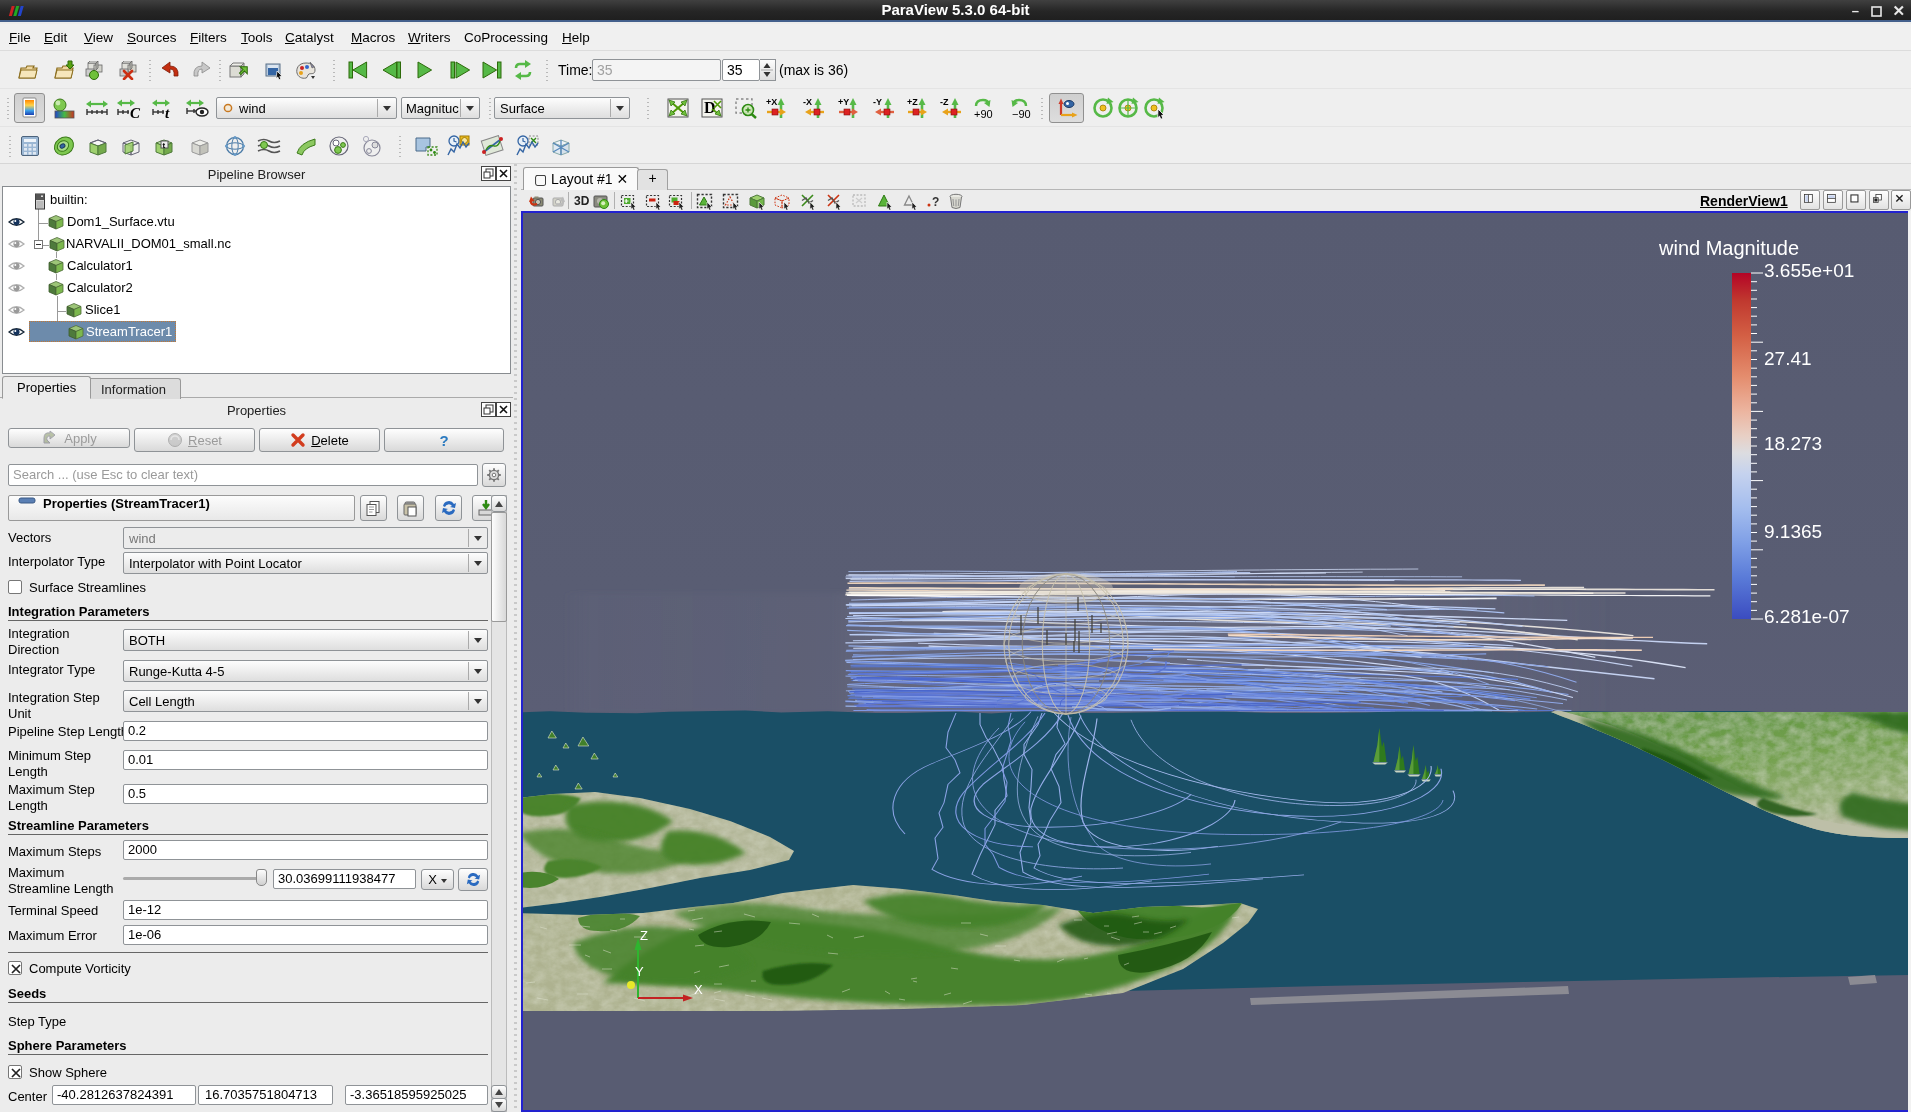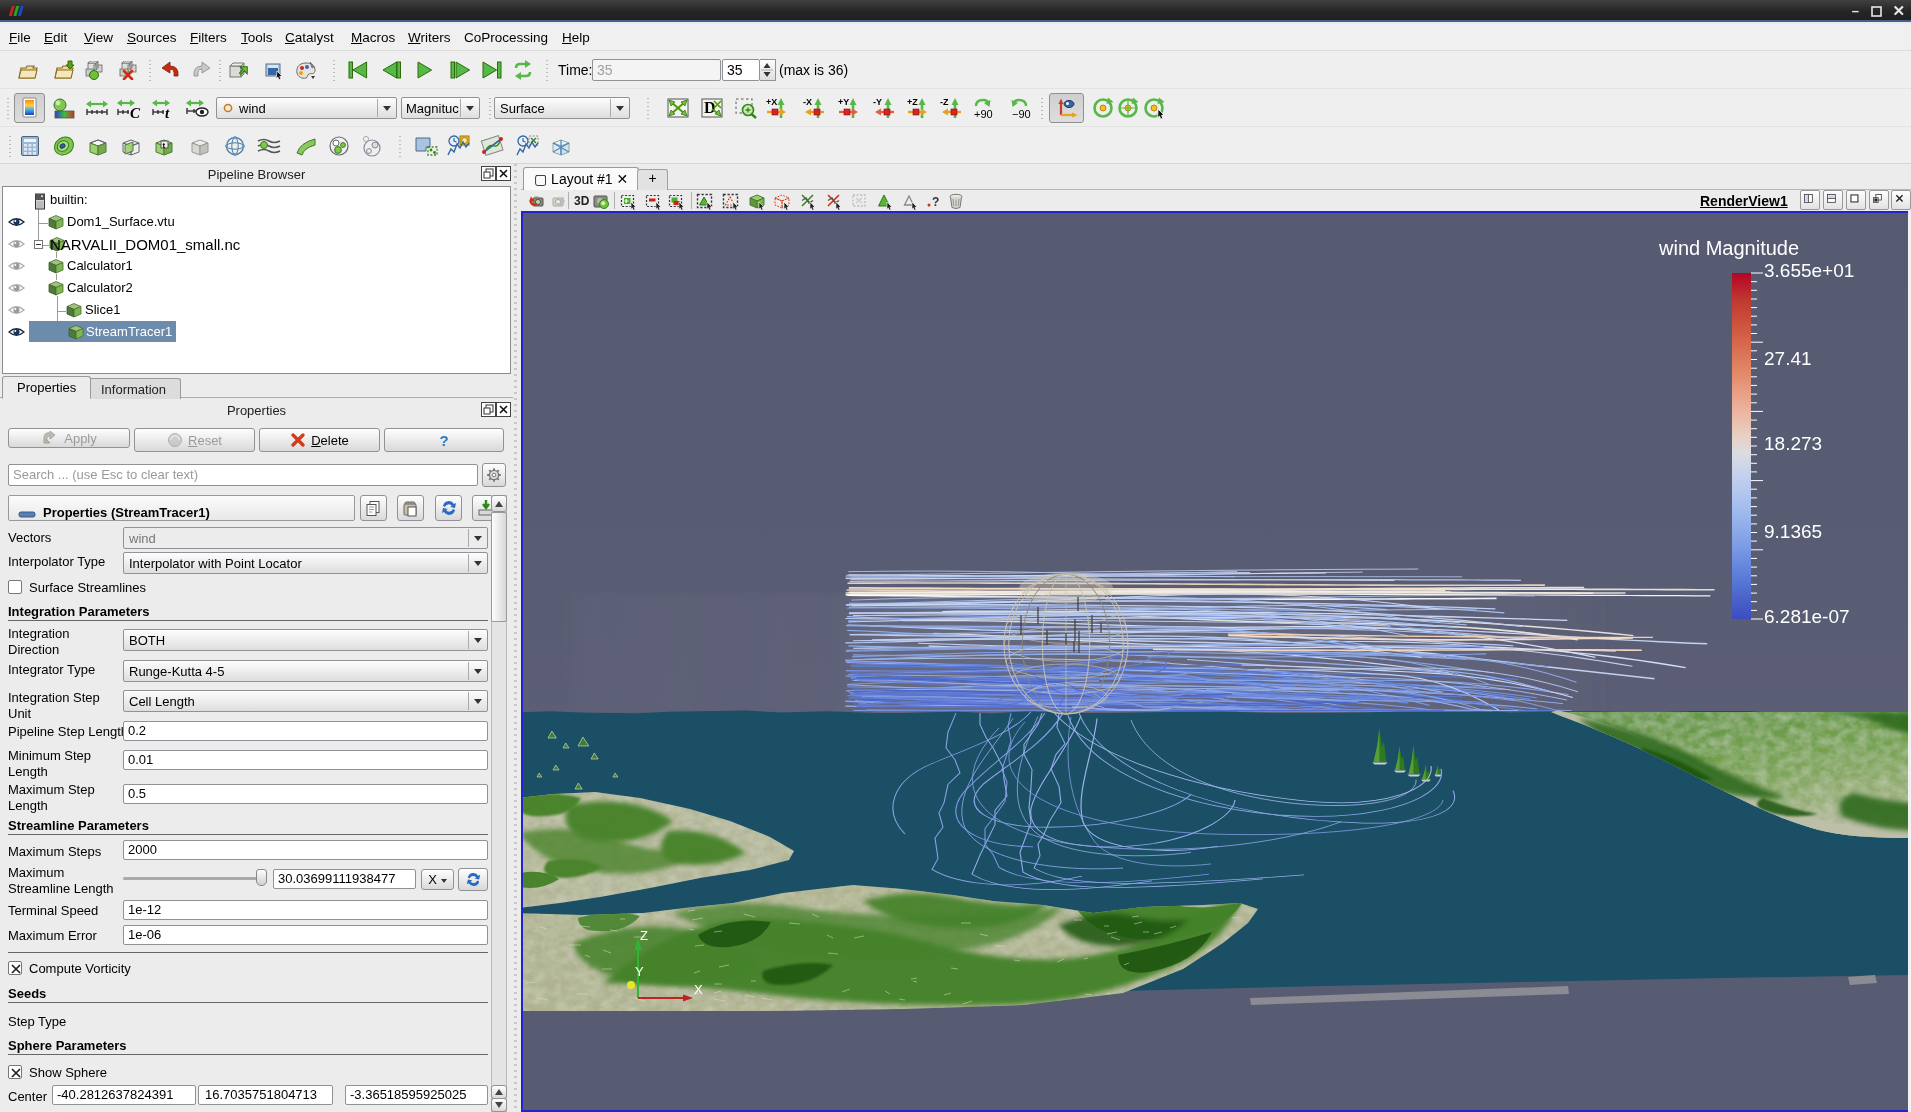--- a/index.html
+++ b/index.html
@@ -45,20 +45,21 @@
 </style></head>
 <body>
 <div id="titlebar" class="abs">
  <svg class="abs" style="left:7px;top:5px" width="18" height="12">
       <g transform="skewX(-16)">
         <rect x="5" y="1" width="3" height="10" fill="#cc2222"></rect>
         <rect x="9.5" y="1" width="3" height="10" fill="#22aa22"></rect>
         <rect x="14" y="1" width="3" height="10" fill="#2244cc"></rect>
       </g>
     </svg>
+ <div class="ttl">ParaView 5.3.0 64-bit</div>
  <span class="winbtn" style="right:52px">–</span>
  <svg class="winbtn" style="right:29px;top:6px" width="11" height="11">
       <rect x="1" y="1" width="9" height="9" fill="none" stroke="#e8e8e8" stroke-width="1.6"></rect>
     </svg>
  <span class="winbtn" style="right:6px;top:2px;font-size:15px">✕</span>
 </div>
 <div id="menubar" class="abs">
     <span style="position:absolute;left:9px;top:6px"><u>F</u>ile</span>
     <span style="position:absolute;left:44px;top:6px"><u>E</u>dit</span>
     <span style="position:absolute;left:84px;top:6px"><u>V</u>iew</span>
@@ -629,21 +630,21 @@
       <svg style="position:absolute;left:5px;top:50px" width="17" height="14" viewBox="0 0 17 14">
 <path d="M1 7 Q8.5 0.5 16 7 Q8.5 13.5 1 7 Z" fill="#fff" stroke="#b0b0b0" stroke-width="1.3"></path>
 <circle cx="8.5" cy="7" r="3.1" fill="#9a9a9a"></circle>
         <circle cx="7.3" cy="5.9" r="1" fill="#fff"></circle>
       </svg>
       <svg style="position:absolute;left:46px;top:49px" width="16" height="16" viewBox="0 0 16 16">
 <path d="M1 4.5 L8 1.5 L15 4.5 L8 7.5 Z" fill="#9dc578" stroke="#4e6b38" stroke-width="0.8"></path>
 <path d="M1 4.5 L8 7.5 L8 15 L1 12 Z" fill="#4e7a3c" stroke="#3c5c2c" stroke-width="0.8"></path>
 <path d="M8 7.5 L15 4.5 L15 12 L8 15 Z" fill="#7cb84e" stroke="#4e6b38" stroke-width="0.8"></path>
       </svg>
-      <div style="position:absolute;left:47px;top:49px;font-size:15px">NARVALII_DOM01_small.nc</div>
+      <div style="position:absolute;left:63px;top:49px;font-size:13px">NARVALII_DOM01_small.nc</div>
       <svg style="position:absolute;left:5px;top:72px" width="17" height="14" viewBox="0 0 17 14">
 <path d="M1 7 Q8.5 0.5 16 7 Q8.5 13.5 1 7 Z" fill="#fff" stroke="#b0b0b0" stroke-width="1.3"></path>
 <circle cx="8.5" cy="7" r="3.1" fill="#9a9a9a"></circle>
         <circle cx="7.3" cy="5.9" r="1" fill="#fff"></circle>
       </svg>
       <svg style="position:absolute;left:45px;top:71px" width="16" height="16" viewBox="0 0 16 16">
 <path d="M1 4.5 L8 1.5 L15 4.5 L8 7.5 Z" fill="#9dc578" stroke="#4e6b38" stroke-width="0.8"></path>
 <path d="M1 4.5 L8 7.5 L8 15 L1 12 Z" fill="#4e7a3c" stroke="#3c5c2c" stroke-width="0.8"></path>
 <path d="M8 7.5 L15 4.5 L15 12 L8 15 Z" fill="#7cb84e" stroke="#4e6b38" stroke-width="0.8"></path>
       </svg>
@@ -715,21 +716,21 @@
     <div class="tfield" style="position:absolute;left:8px;top:300px;width:470px;height:22px;color:#9a9a9a">Search ... (use Esc to clear text)</div>
     <div class="btn" style="position:absolute;left:482px;top:299px;width:24px;height:24px">
 <svg width="16" height="16" viewBox="0 0 16 16">
         <circle cx="8" cy="8" r="4.6" fill="#ddd" stroke="#777" stroke-width="1.4"></circle>
         <circle cx="8" cy="8" r="1.8" fill="#fff" stroke="#777"></circle>
         <g stroke="#777" stroke-width="1.8">
           <path d="M8 1.2 L8 3.4 M8 12.6 L8 14.8 M1.2 8 L3.4 8 M12.6 8 L14.8 8 M3.2 3.2 L4.7 4.7 M11.3 11.3 L12.8 12.8 M12.8 3.2 L11.3 4.7 M4.7 11.3 L3.2 12.8"></path>
         </g>
       </svg>
     </div>
-    <div style="position:absolute;left:8px;top:331px;width:347px;height:26px;border:1px solid #999;border-radius:2px;background:linear-gradient(#fcfcfc,#e8e8e8);display:flex;align-items:flex-end">
+    <div style="position:absolute;left:8px;top:331px;width:347px;height:26px;border:1px solid #999;border-radius:2px;background:linear-gradient(#fcfcfc,#e8e8e8);display:flex;align-items:flex-start">
 <svg width="22" height="10" style="margin:0 4px 0 8px">
         <rect x="2" y="2" width="16" height="5" rx="2" fill="#5a7fb4" stroke="#3a5a86"></rect>
       </svg>
 <b style="font-size:13px">Properties (StreamTracer1)</b>
     </div>
     <div class="btn" style="position:absolute;left:360px;top:331px;width:27px;height:26px">
       <svg width="17" height="17" viewBox="0 0 17 17">
         <rect x="5" y="1.5" width="9" height="11" fill="#fff" stroke="#555"></rect>
         <rect x="2" y="4.5" width="9" height="11" fill="#fff" stroke="#555"></rect>
         <path d="M4 7 h5 M4 9.5 h5 M4 12 h3.5" stroke="#999"></path>

